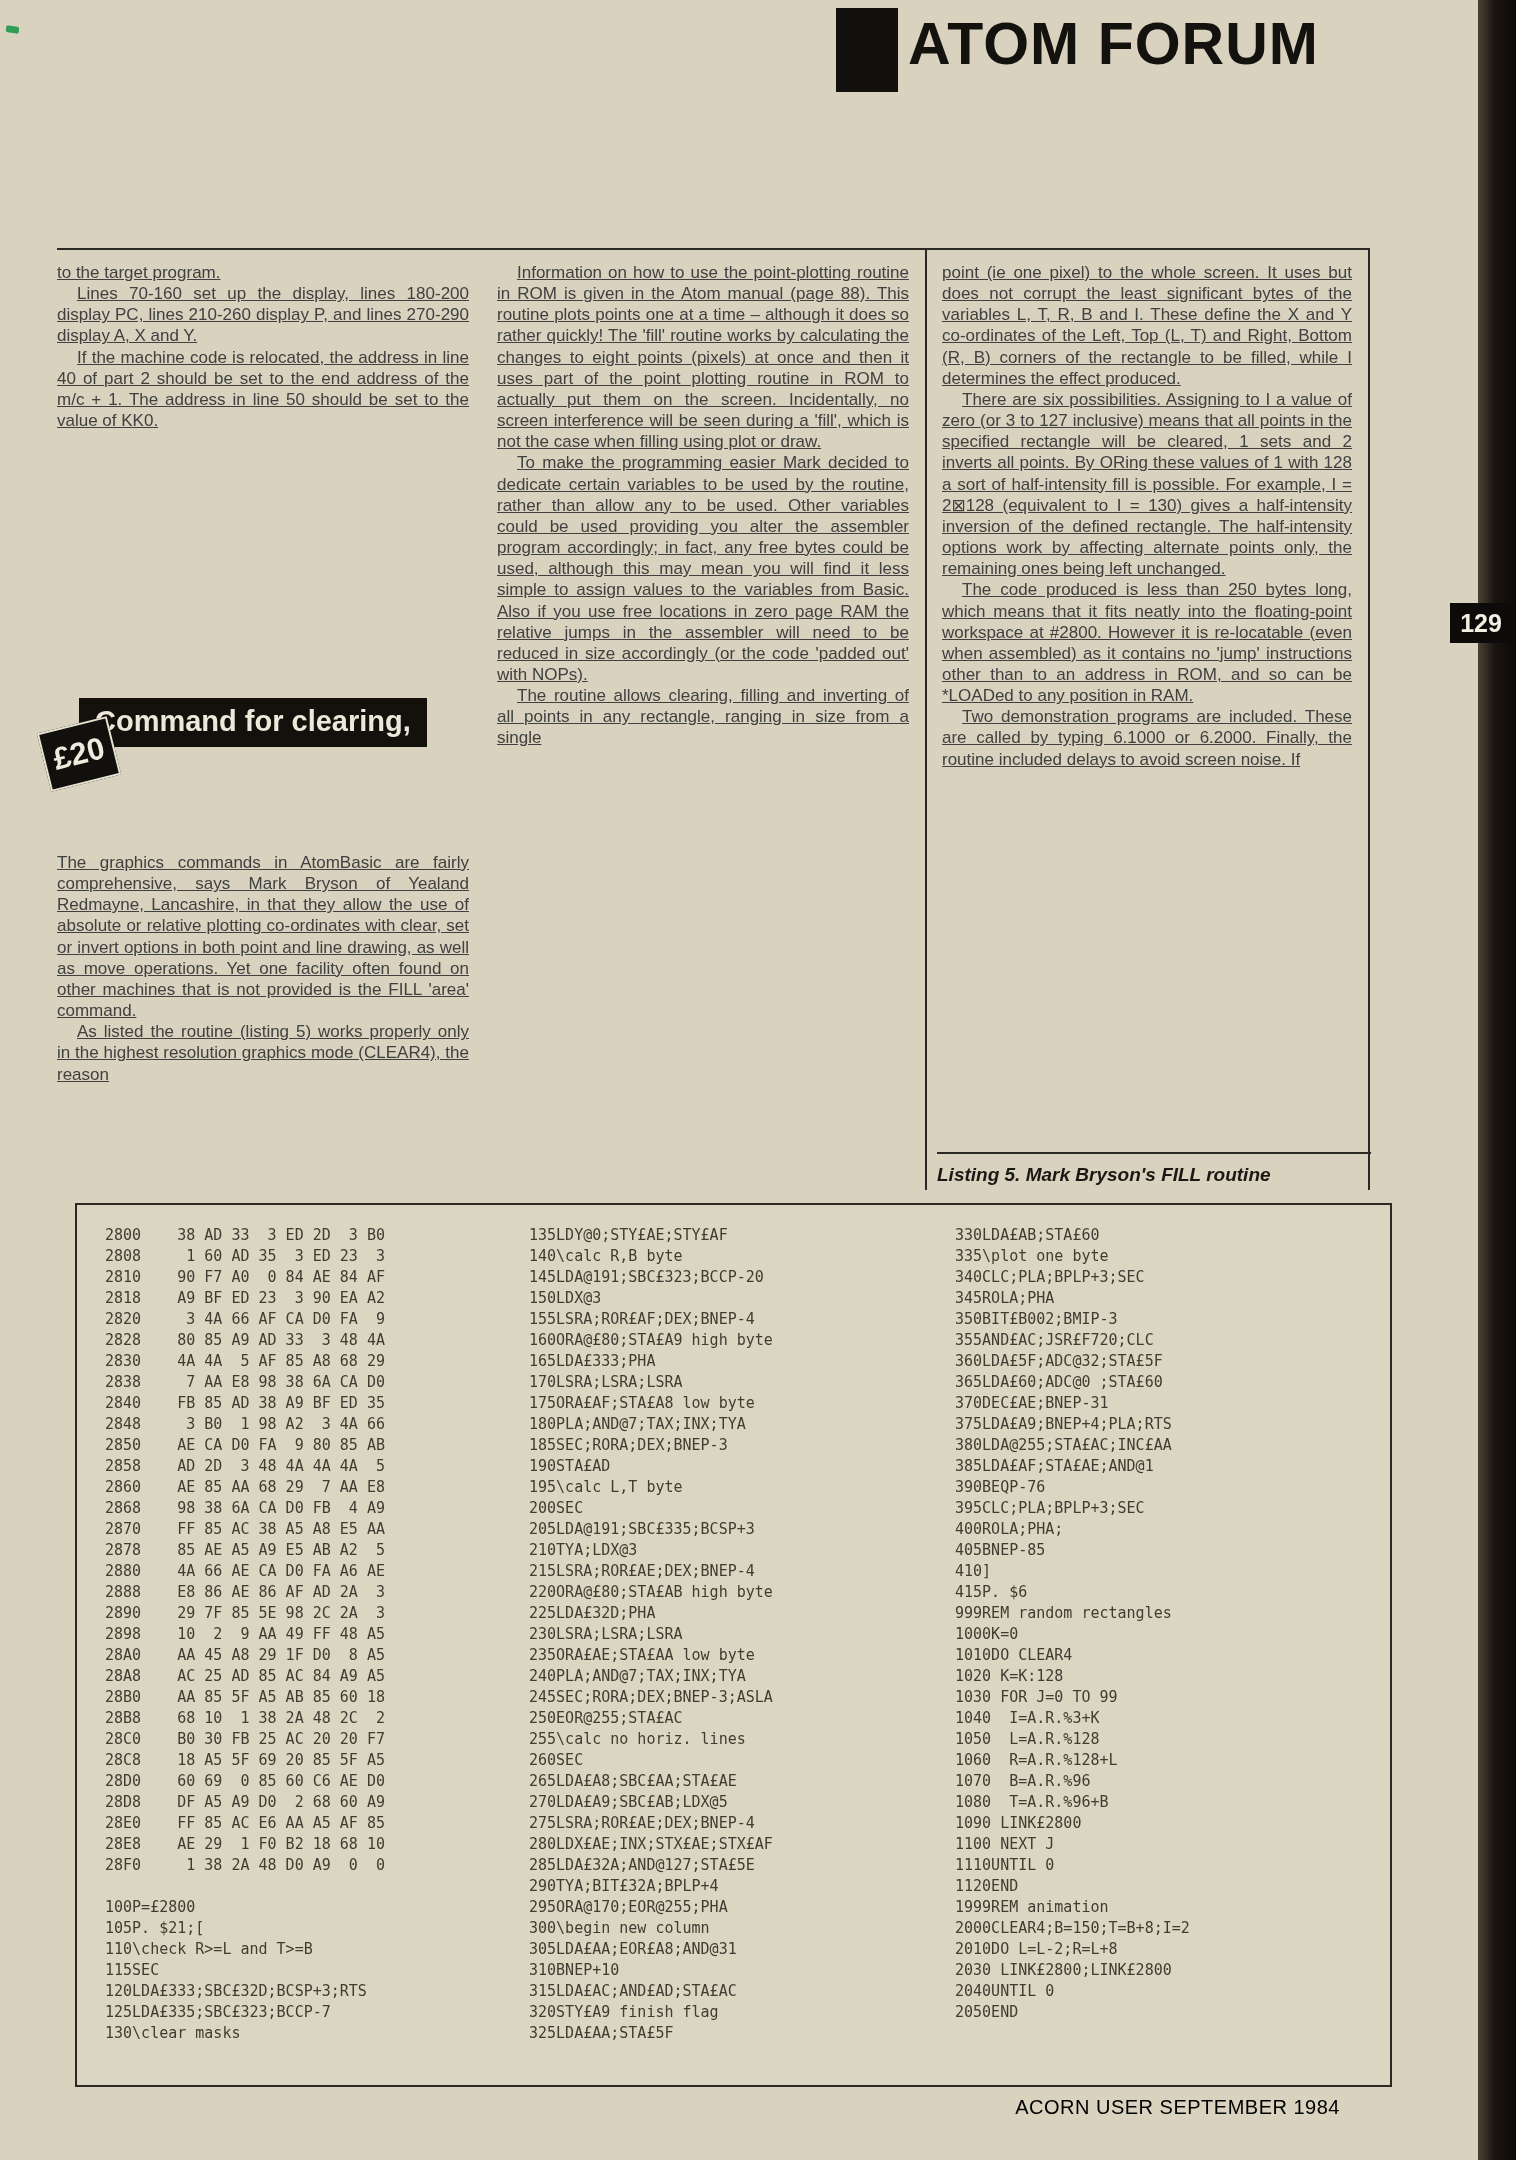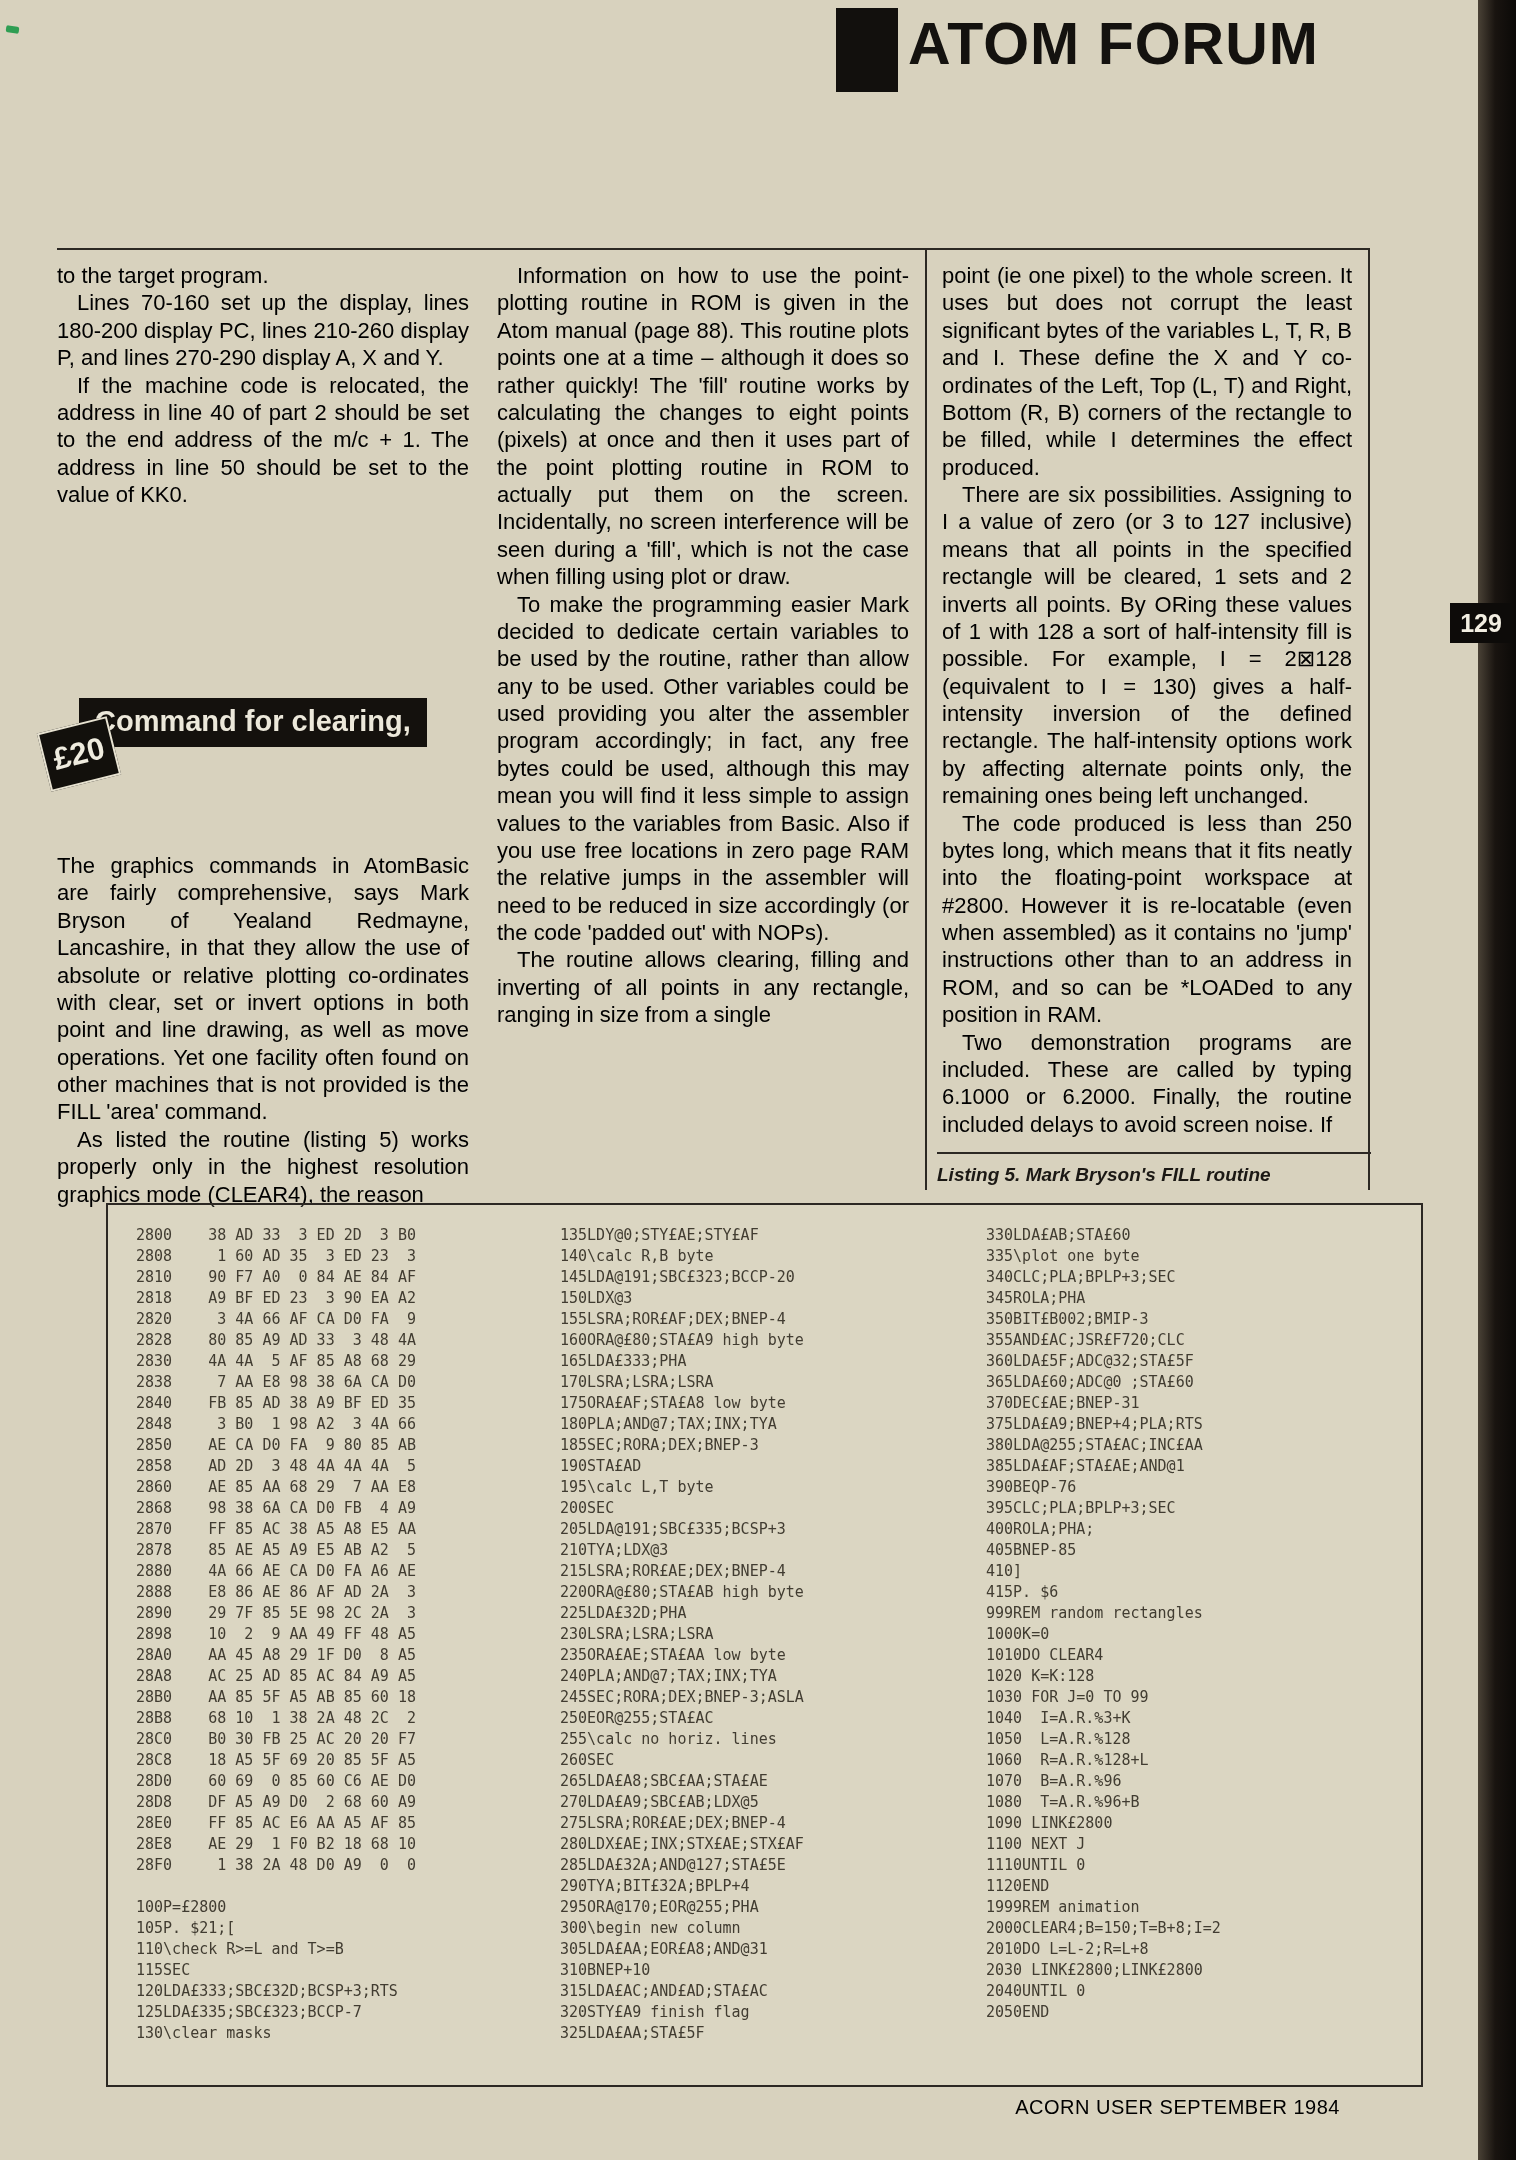--- a/index.html
+++ b/index.html
@@ -33,21 +33,21 @@
   .rule-v2  { position:absolute; left:1368px; top:248px; width:2px; height:942px; background:#2c2823; }
   
   .pagenum {
     position:absolute; left:1450px; top:603px; width:62px; height:40px;
     background:#0d0b09; color:#f2eee2; font-size:25px; font-weight:bold;
     display:flex; align-items:center; justify-content:center;
   }
   
   .col {
     position:absolute; width:412px;
-    font-size:22px; line-height:1.245; text-align:justify; color:#000000;
+    font-size:17px; line-height:1.245; text-align:justify; color:#404040;text-decoration:underline;
   }
   .col p { margin:0; }
   .col p.ind { text-indent:20px; }
   .col1  { left:57px;  top:262px; }
   .col1b { left:57px;  top:852px; }
   .col2  { left:497px; top:262px; }
   .col3  { left:942px; top:262px; width:410px; }
   
   .headline { position:absolute; left:57px; top:698px; width:420px; height:132px; }
   .badge {
@@ -64,21 +64,21 @@
   .bar2 { left:92px; top:64px; }
   
   .listing-caption {
     position:absolute; left:937px; top:1152px; width:434px;
     border-top:2px solid #2c2823; padding-top:10px;
     font-size:19px; font-weight:bold; color:#1b1814;font-style:italic;
   }
   
   .listing-box {
     position:absolute; left:75px; top:1203px; width:1313px; height:880px;
-    border:2px solid #2c2823; background:rgba(248,244,230,0.12);margin-left:31px;
+    border:2px solid #2c2823; background:rgba(248,244,230,0.12);
   }
   .code {
     position:absolute; margin:0;
     font-family:"DejaVu Sans Mono", monospace;
     font-size:15px; line-height:21px; color:#413c31;
     white-space:pre;
   }
   .c1 { left:28px;  top:20px; }
   .c2 { left:452px; top:20px; }
   .c3 { left:878px; top:20px; }

